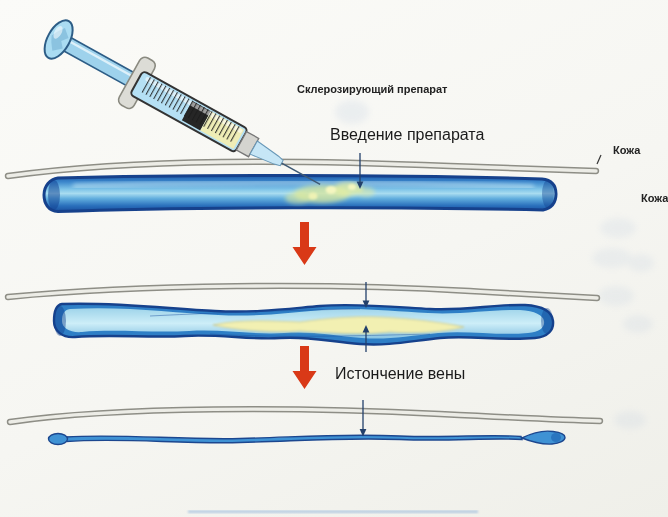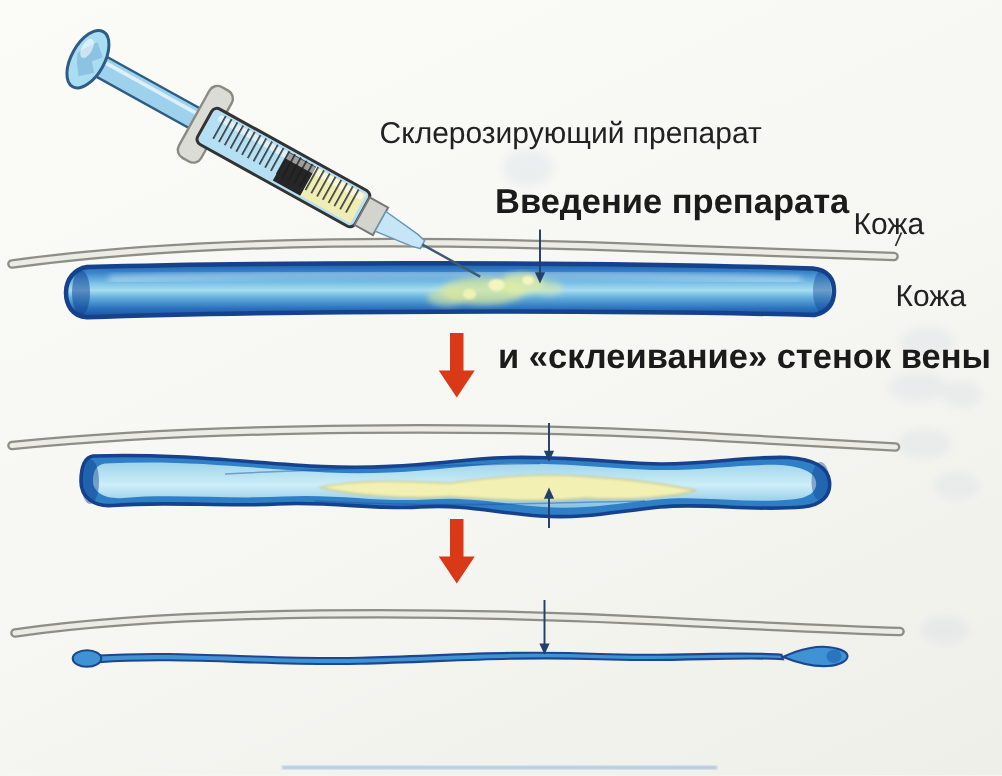--- a/index.html
+++ b/index.html
@@ -3,22 +3,22 @@
 <meta charset="utf-8">
 <style>
   html,body{margin:0;padding:0;background:#f6f6f2;}
   #stage{
     position:relative;width:668px;height:517px;overflow:hidden;
     background:linear-gradient(155deg,#fbfbf8 0%,#f6f6f2 55%,#efefe9 100%);
     font-family:"Liberation Sans","DejaVu Sans",sans-serif;
     color:#1b1b1b;
   }
   #art{position:absolute;left:0;top:0;}
-  .lbl{position:absolute;font-weight:700;font-size:23px;line-height:27px;white-space:nowrap;color:#1b1b1b;}
-  .lbl-sm{position:absolute;font-weight:400;font-size:20px;line-height:20px;white-space:nowrap;color:#222;}
+  .lbl{position:absolute;font-weight:400;font-size:16px;line-height:27px;white-space:nowrap;color:#1b1b1b;}
+  .lbl-sm{position:absolute;font-weight:700;font-size:11px;line-height:20px;white-space:nowrap;color:#222;margin-left:44px;}
 </style>
 </head>
 <body>
 
 <div id="stage">
 
   <svg id="art" width="668" height="517" viewBox="0 0 668 517">
     <defs>
       <linearGradient id="g-vein1" x1="0" y1="0" x2="0" y2="1">
         <stop offset="0" stop-color="#1d5cab"></stop>
@@ -211,17 +211,17 @@
 
   <div class="lbl-sm" style="left:253px;top:79px;">Склерозирующий препарат</div>
 
   <div class="lbl" style="left:330px;top:121px;">Введение препарата</div>
 
   <div class="lbl-sm" style="left:569px;top:140px;">Кожа</div>
 
   <div class="lbl-sm" style="left:597px;top:188px;">Кожа</div>
 
   <div class="lbl" style="left:332px;top:224px;">
-    <span style="display:block">и «склеивание» стенок вены</span>
   </div>
 
+  <div class="lbl" style="left:335px;top:360px;">Истончение вены</div>
 
 </div>
 
 </body></html>

